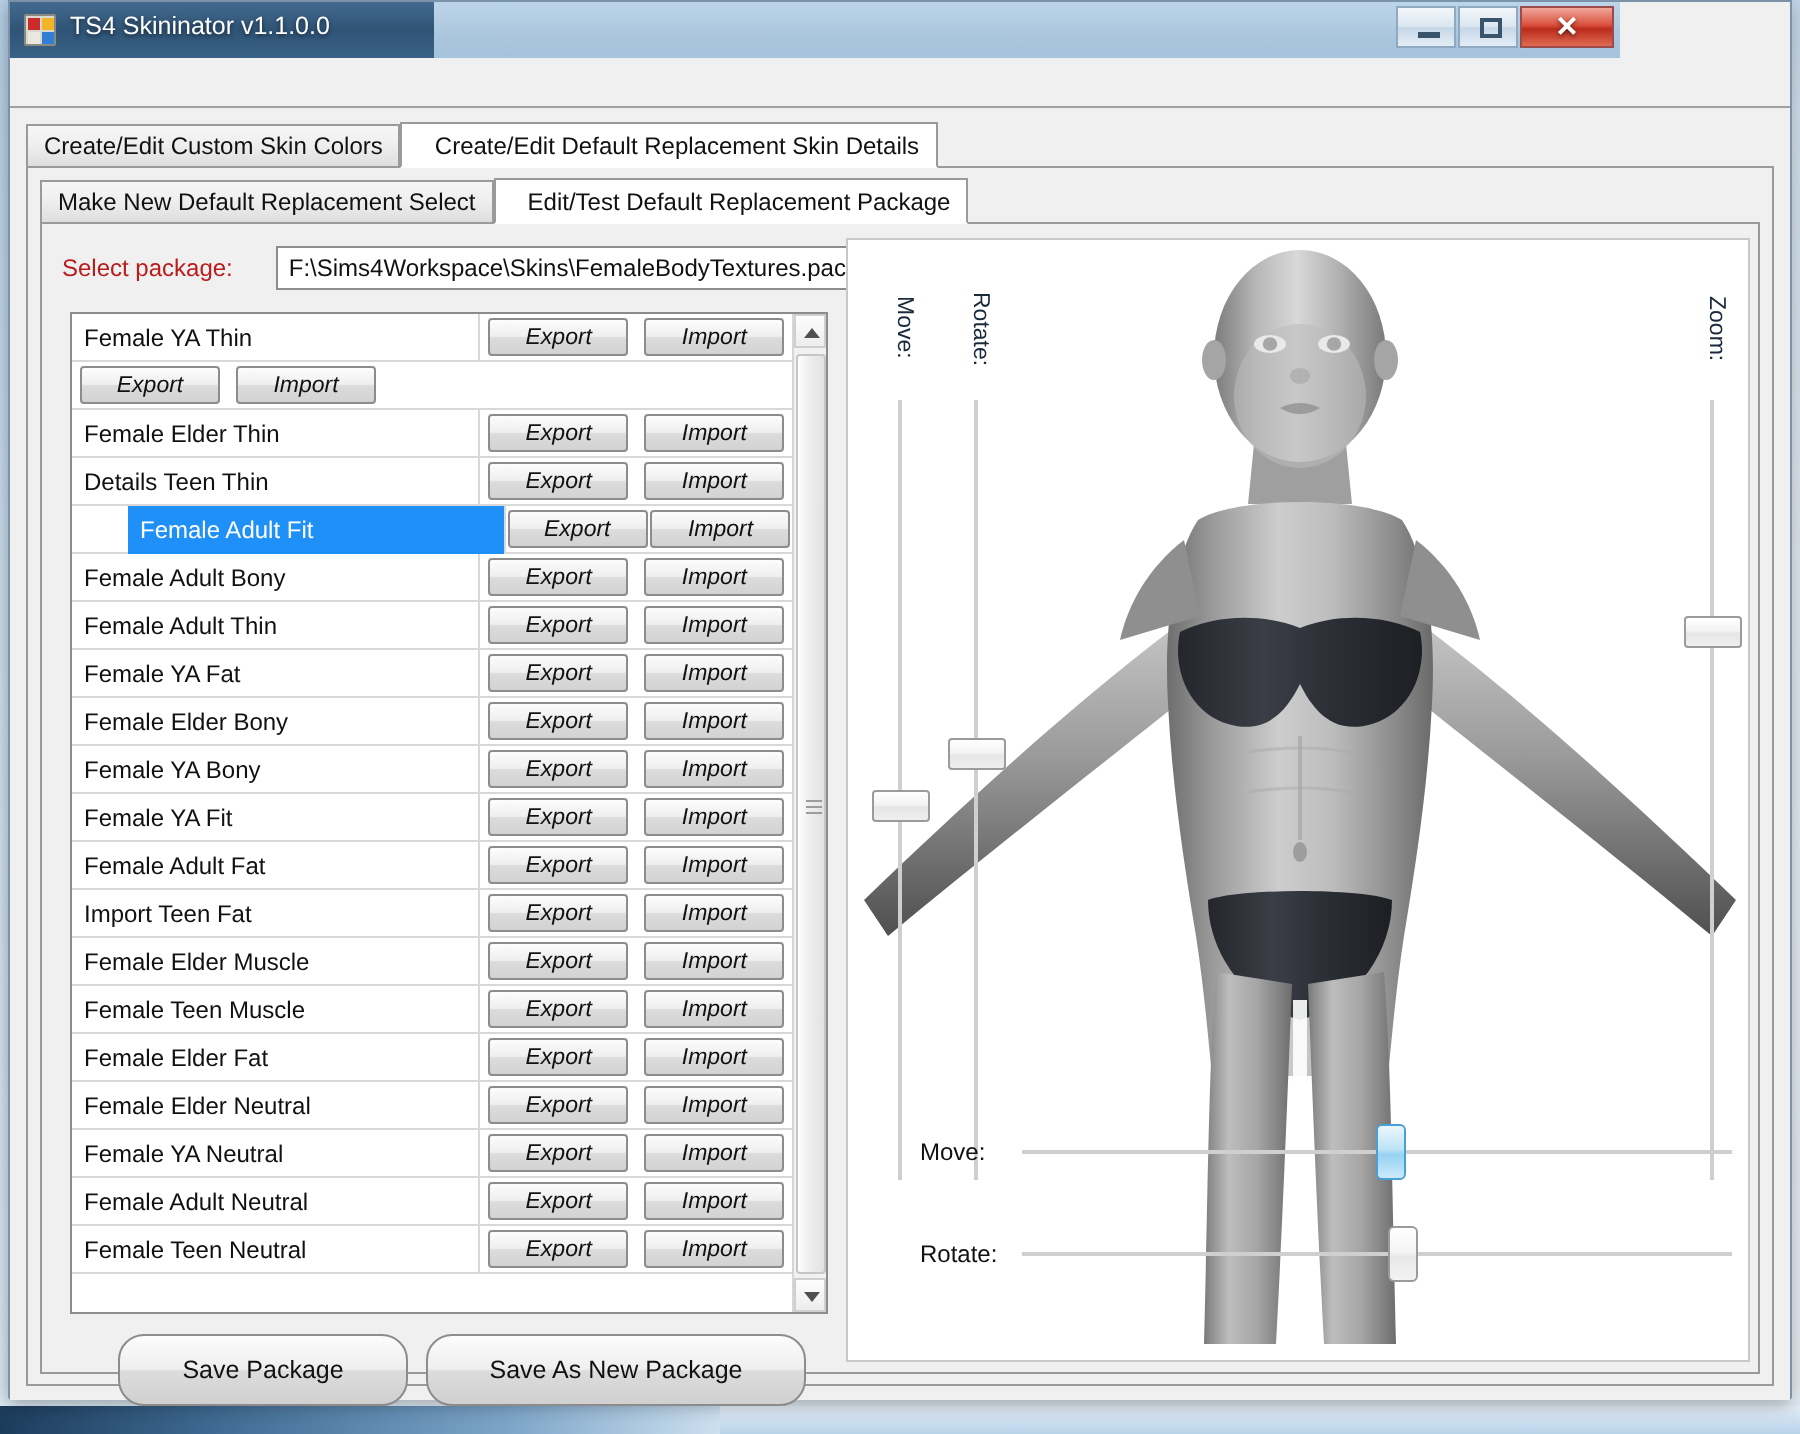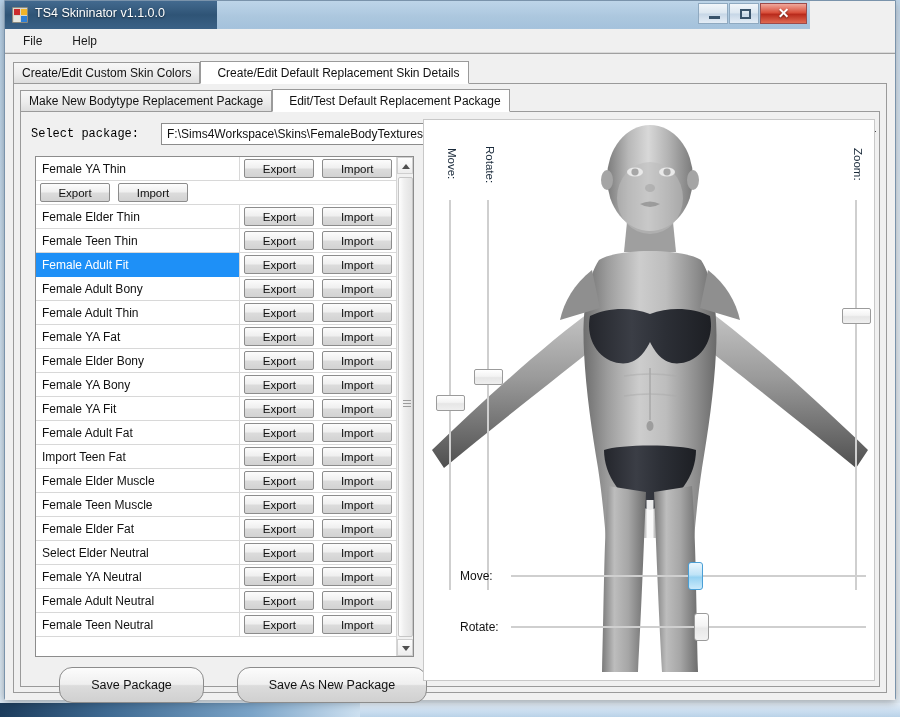--- a/index.html
+++ b/index.html
@@ -142,21 +142,21 @@
   #inner-tab-panel {
     position: absolute; left: 6px; top: 27px; width: 860px; height: 576px;
     background: #f0f0f0; border: 1px solid #9a9a9a;
   }
 
   
   #pkg-row {
     position: absolute; left: 10px; top: 10px; width: 845px; height: 24px;
     display: flex; align-items: center;
   }
-  #pkg-label { font-size: 12px; color: #000000; margin-right: 22px; white-space: nowrap; font-family: Liberation Mono, monospace; }
+  #pkg-label { font-size: 12px; color: #b91c1c; margin-right: 22px; white-space: nowrap; }
   #pkg-input {
     width: 408px; height: 22px; border: 1px solid #8c8c8c;
     background: #ffffff; font-size: 12px; color: #111;
     padding: 0 5px; font-family: "Liberation Sans", sans-serif;
   }
   #pkg-select-btn {
     margin-left: 10px; width: 164px; height: 23px;
     border: 1px solid #8c8c8c; border-radius: 2px;
     background: linear-gradient(180deg,#fbfbfb 0%, #eeeeee 48%, #dadada 52%, #cfcfcf 100%);
     font-size: 12px; color: #111; cursor: pointer;
@@ -198,27 +198,27 @@
   .hc-imp { width: 78px; border-right: none; }
   .grow {
     display: flex; height: 24px; border-bottom: 1px solid #d8d8d8; 
   }
   .grow .cname {
     width: 205px; height: 24px; line-height: 24px;
     padding-left: 6px; font-size: 12px; color: #111;
     border-right: 1px solid #d8d8d8;
     overflow: hidden; white-space: nowrap;
   }
-  .grow.selected .cname { background: #1e90f7; color: #ffffff; }
+  .grow.selected .cname { background: #1e90f7; color: #ffffff; margin-left: 28px; }
   .cbtnwrap { width: 78px; display: flex; align-items: center; justify-content: center; }
   .gbtn {
     width: 70px; height: 19px; font-size: 11.5px; color: #111;
     border: 1px solid #8c8c8c; border-radius: 2px;
     background: linear-gradient(180deg,#fcfcfc 0%, #efefef 48%, #dcdcdc 52%, #d2d2d2 100%);
-    cursor: pointer; font-family: "Liberation Sans", sans-serif;
+    cursor: pointer; font-family: "Liberation Sans", sans-serif; font-style: italic;
   }
 
   
   #grid-scroll {
     width: 17px; height: 499px; background: #f1f1f1;
     border-left: 1px solid #d6d6d6; position: relative;
   }
   .sb-arrow {
     position: absolute; left: 0; width: 16px; height: 17px;
     background: linear-gradient(180deg,#fdfdfd 0%,#ededed 100%);
@@ -243,21 +243,21 @@
 
   
   .save-btn {
     position: absolute; height: 36px;
     border: 1px solid #8c8c8c; border-radius: 13px;
     background: linear-gradient(180deg,#fcfcfc 0%, #efefef 48%, #dcdcdc 52%, #d0d0d0 100%);
     font-size: 12.5px; color: #111; cursor: pointer;
     font-family: "Liberation Sans", sans-serif;
   }
   #save-package  { left: 38px;  top: 555px; width: 145px; }
-  #save-as-new   { left: 192px; top: 555px; width: 190px; margin-left: 24px; }
+  #save-as-new   { left: 192px; top: 555px; width: 190px; }
 
   
   #preview {
     position: absolute; left: 402px; top: 7px; width: 452px; height: 562px;
     background: #ffffff; border: 1px solid #c8c8c8; overflow: hidden;
   }
   #model { position: absolute; left: 0; top: 0; width: 452px; height: 562px; }
 
   
   .vslider { position: absolute; }
@@ -322,36 +322,32 @@
       </div>
       <div class="wbtn">
         <span class="max-g"></span>
       </div>
       <div class="wbtn close">
         <span class="close-g">✕</span>
       </div>
     </div>
   </div>
 
-  <div id="menubar">
-    <div class="menu-item">File</div>
-    <div class="menu-item">Help</div>
-  </div>
 
   <div id="client">
 
     <div id="outer-tabs">
       <div class="tab">Create/Edit Custom Skin Colors</div>
       <div class="tab active">Create/Edit Default Replacement Skin Details</div>
     </div>
 
     <div id="outer-tab-panel">
 
       <div id="inner-tabs">
-        <div class="tab">Make New Bodytype Replacement Package</div>
+        <div class="tab">Make New Default Replacement Select</div>
         <div class="tab active">Edit/Test Default Replacement Package</div>
       </div>
 
       <div id="inner-tab-panel">
 
         <div id="pkg-row">
           <span id="pkg-label">Select package:</span>
           <input id="pkg-input" type="text" value="F:\Sims4Workspace\Skins\FemaleBodyTextures.package" style="">
           <button id="pkg-select-btn">Select</button>
           <label id="underwear-wrap">
@@ -383,21 +379,21 @@
                 <div class="grow">
                   <div class="cname">Female Elder Thin</div>
                   <div class="cbtnwrap">
                     <button class="gbtn">Export</button>
                   </div>
                   <div class="cbtnwrap">
                     <button class="gbtn">Import</button>
                   </div>
                 </div>
                 <div class="grow">
-                  <div class="cname">Female Teen Thin</div>
+                  <div class="cname">Details Teen Thin</div>
                   <div class="cbtnwrap">
                     <button class="gbtn">Export</button>
                   </div>
                   <div class="cbtnwrap">
                     <button class="gbtn">Import</button>
                   </div>
                 </div>
                 <div class="grow selected">
                   <div class="cname">Female Adult Fit</div>
                   <div class="cbtnwrap">
@@ -500,21 +496,21 @@
                 <div class="grow">
                   <div class="cname">Female Elder Fat</div>
                   <div class="cbtnwrap">
                     <button class="gbtn">Export</button>
                   </div>
                   <div class="cbtnwrap">
                     <button class="gbtn">Import</button>
                   </div>
                 </div>
                 <div class="grow">
-                  <div class="cname">Select Elder Neutral</div>
+                  <div class="cname">Female Elder Neutral</div>
                   <div class="cbtnwrap">
                     <button class="gbtn">Export</button>
                   </div>
                   <div class="cbtnwrap">
                     <button class="gbtn">Import</button>
                   </div>
                 </div>
                 <div class="grow">
                   <div class="cname">Female YA Neutral</div>
                   <div class="cbtnwrap">

